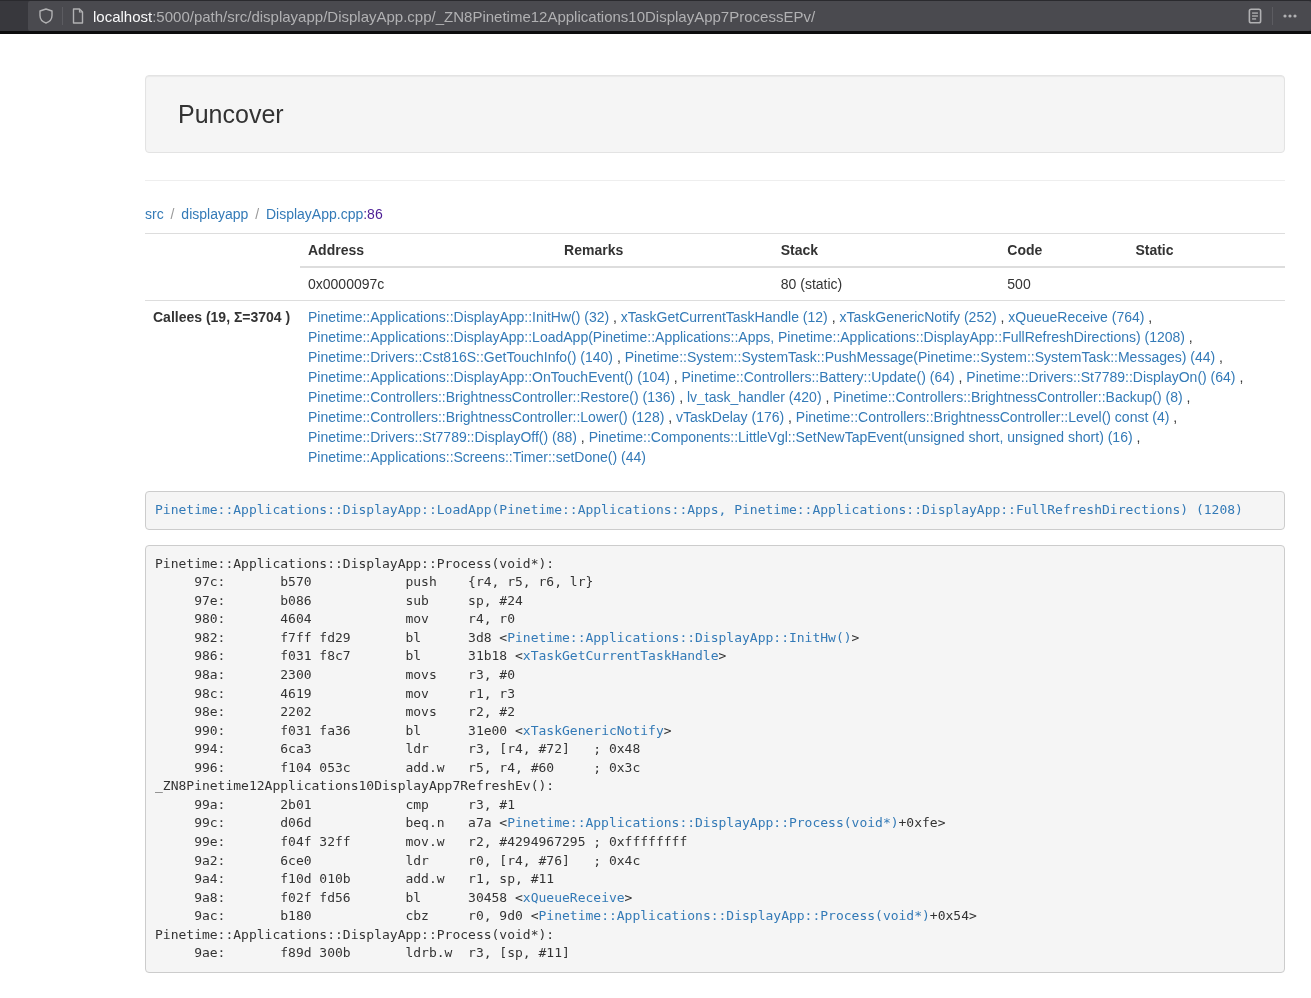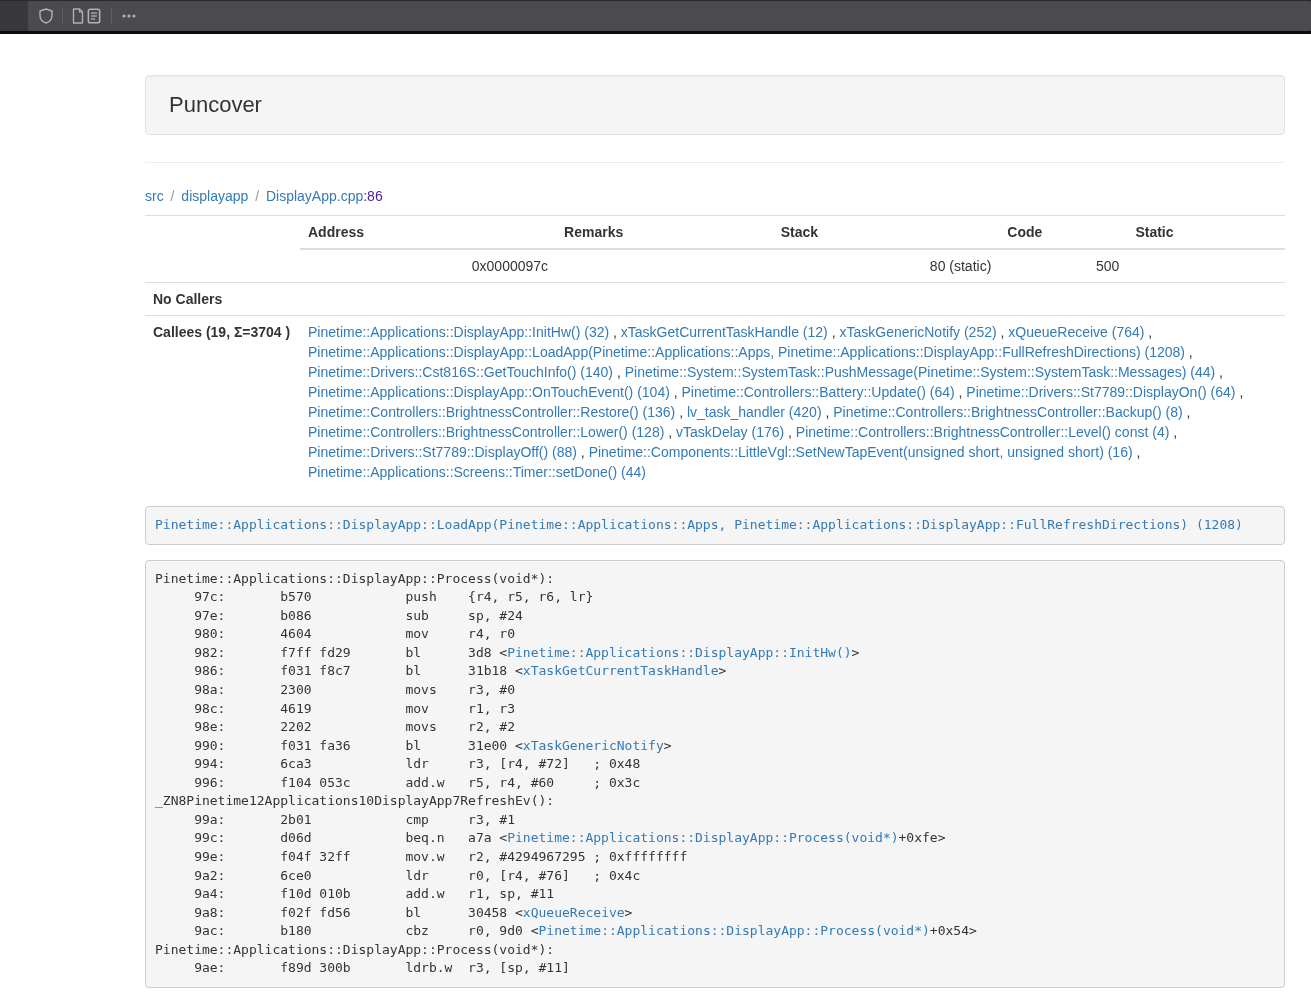--- a/index.html
+++ b/index.html
@@ -51,24 +51,24 @@
   }
   .well {
     background: #f5f5f5;
     border: 1px solid #e3e3e3;
     border-radius: 4px;
     box-shadow: inset 0 1px 1px rgba(0,0,0,0.05);
     padding: 14px 19px;
     margin-bottom: 27px;
   }
   .well .page-title {
-    font-size: 22px;
+    font-size: 25px;
     font-weight: 400;
     color: #333;
-    margin: 4px;
+    margin: 13px;
     line-height: 22px;
   }
   hr.rule { border: 0; border-top: 1px solid #eeeeee; margin: 0 0 23px 0; }
 
   a, .link { color: #337ab7; text-decoration: none; cursor: pointer; }
   .breadcrumb { font-size: 14px; margin-bottom: 9px; line-height: 20px; }
   .bc-sep { color: #999; padding: 0 3px; }
   .bc-line { color: #4c1d95; }
 
   table.main { width: 100%; border-collapse: collapse; font-size: 14px; }
@@ -84,21 +84,21 @@
   td.nested { padding: 0 !important; }
 
   table.stats { width: 100%; border-collapse: collapse; table-layout: fixed; }
   table.stats th {
     padding: 6px 8px;
     text-align: left;
     font-weight: 700;
     border-bottom: 2px solid #ddd;
     line-height: 20px;
   }
-  table.stats td { padding: 6px 8px; line-height: 20px; text-align: right; }
+  table.stats td { padding: 6px 8px; line-height: 20px; }
   .col-address { width: 26%; } .col-remarks { width: 22%; }
   .col-stack { width: 23%; }  .col-code { width: 13%; margin-left: 24px; } .col-static { width: 16%; }
 
   .fn-icon { vertical-align: -2px; margin-right: 7px; }
   .callee-link { white-space: nowrap; }
   .callee-sep { color: #333; }
 
   pre.codeblock {
     background: #f5f5f5;
     border: 1px solid #ccc;
@@ -125,20 +125,21 @@
         <path d="M8 1 L14 3 V7.6 C14 11.4 11.4 13.9 8 15 C4.6 13.9 2 11.4 2 7.6 V3 Z" fill="none" stroke="#b1b1b3" stroke-width="1.4" stroke-linejoin="round"></path>
       </svg>
     </span>
     <span class="chrome-divider"></span>
     <span class="url-icon">
       <svg width="14" height="16" viewBox="0 0 14 16">
         <path d="M2.5 1 H8.5 L11.5 4 V15 H2.5 Z" fill="none" stroke="#b1b1b3" stroke-width="1.4" stroke-linejoin="round"></path>
         <path d="M8.5 1 V4 H11.5" fill="none" stroke="#b1b1b3" stroke-width="1.2"></path>
       </svg>
     </span>
+    <span class="url-text"><span class="url-host">localhost</span><span class="url-rest">:5000/path/src/displayapp/DisplayApp.cpp/_ZN8Pinetime12Applications10DisplayApp7ProcessEPv/</span></span>
     <span class="url-icon">
       <svg width="18" height="18" viewBox="0 0 16 16">
         <rect x="3" y="2" width="10" height="12" rx="1.6" fill="none" stroke="#b1b1b3" stroke-width="1.4"></rect>
         <line x1="5.4" y1="5.4" x2="10.6" y2="5.4" stroke="#b1b1b3" stroke-width="1.2"></line>
         <line x1="5.4" y1="8" x2="10.6" y2="8" stroke="#b1b1b3" stroke-width="1.2"></line>
         <line x1="5.4" y1="10.6" x2="9" y2="10.6" stroke="#b1b1b3" stroke-width="1.2"></line>
       </svg>
     </span>
     <span class="chrome-divider"></span>
     <span class="url-icon">
@@ -182,24 +183,20 @@
                   <td class="col-remarks"></td>
                   <td class="col-stack">80 (static)</td>
                   <td class="col-code">500</td>
                   <td class="col-static"></td>
                 </tr>
               </tbody>
           </table>
         </td>
       </tr>
       <tr>
-        <th class="rowlabel">No Callers</th>
-        <td></td>
-      </tr>
-      <tr>
         <th class="rowlabel">Callees (19, Σ=3704 )</th>
         <td id="callees-cell"><a class="callee-link">Pinetime::Applications::DisplayApp::InitHw() (32)</a><span class="callee-sep"> , </span><a class="callee-link">xTaskGetCurrentTaskHandle (12)</a><span class="callee-sep"> , </span><a class="callee-link">xTaskGenericNotify (252)</a><span class="callee-sep"> , </span><a class="callee-link">xQueueReceive (764)</a><span class="callee-sep"> , </span><a class="callee-link">Pinetime::Applications::DisplayApp::LoadApp(Pinetime::Applications::Apps, Pinetime::Applications::DisplayApp::FullRefreshDirections) (1208)</a><span class="callee-sep"> , </span><a class="callee-link">Pinetime::Drivers::Cst816S::GetTouchInfo() (140)</a><span class="callee-sep"> , </span><a class="callee-link">Pinetime::System::SystemTask::PushMessage(Pinetime::System::SystemTask::Messages) (44)</a><span class="callee-sep"> , </span><a class="callee-link">Pinetime::Applications::DisplayApp::OnTouchEvent() (104)</a><span class="callee-sep"> , </span><a class="callee-link">Pinetime::Controllers::Battery::Update() (64)</a><span class="callee-sep"> , </span><a class="callee-link">Pinetime::Drivers::St7789::DisplayOn() (64)</a><span class="callee-sep"> , </span><a class="callee-link">Pinetime::Controllers::BrightnessController::Restore() (136)</a><span class="callee-sep"> , </span><a class="callee-link">lv_task_handler (420)</a><span class="callee-sep"> , </span><a class="callee-link">Pinetime::Controllers::BrightnessController::Backup() (8)</a><span class="callee-sep"> , </span><a class="callee-link">Pinetime::Controllers::BrightnessController::Lower() (128)</a><span class="callee-sep"> , </span><a class="callee-link">vTaskDelay (176)</a><span class="callee-sep"> , </span><a class="callee-link">Pinetime::Controllers::BrightnessController::Level() const (4)</a><span class="callee-sep"> , </span><a class="callee-link">Pinetime::Drivers::St7789::DisplayOff() (88)</a><span class="callee-sep"> , </span><a class="callee-link">Pinetime::Components::LittleVgl::SetNewTapEvent(unsigned short, unsigned short) (16)</a><span class="callee-sep"> , </span><a class="callee-link">Pinetime::Applications::Screens::Timer::setDone() (44)</a></td>
       </tr>
     </tbody>
   </table>
 
   <pre class="codeblock highlight"><a>Pinetime::Applications::DisplayApp::LoadApp(Pinetime::Applications::Apps, Pinetime::Applications::DisplayApp::FullRefreshDirections) (1208)</a></pre>
 
   <pre class="codeblock asm" id="asm-block"><div class="asm-line"><span>Pinetime::Applications::DisplayApp::Process(void*):</span></div><div class="asm-line"><span>     97c:       b570            push    {r4, r5, r6, lr}</span></div><div class="asm-line"><span>     97e:       b086            sub     sp, #24</span></div><div class="asm-line"><span>     980:       4604            mov     r4, r0</span></div><div class="asm-line"><span>     982:       f7ff fd29       bl      3d8 &lt;</span><a>Pinetime::Applications::DisplayApp::InitHw()</a><span>&gt;</span></div><div class="asm-line"><span>     986:       f031 f8c7       bl      31b18 &lt;</span><a>xTaskGetCurrentTaskHandle</a><span>&gt;</span></div><div class="asm-line"><span>     98a:       2300            movs    r3, #0</span></div><div class="asm-line"><span>     98c:       4619            mov     r1, r3</span></div><div class="asm-line"><span>     98e:       2202            movs    r2, #2</span></div><div class="asm-line"><span>     990:       f031 fa36       bl      31e00 &lt;</span><a>xTaskGenericNotify</a><span>&gt;</span></div><div class="asm-line"><span>     994:       6ca3            ldr     r3, [r4, #72]   ; 0x48</span></div><div class="asm-line"><span>     996:       f104 053c       add.w   r5, r4, #60     ; 0x3c</span></div><div class="asm-line"><span>_ZN8Pinetime12Applications10DisplayApp7RefreshEv():</span></div><div class="asm-line"><span>     99a:       2b01            cmp     r3, #1</span></div><div class="asm-line"><span>     99c:       d06d            beq.n   a7a &lt;</span><a>Pinetime::Applications::DisplayApp::Process(void*)</a><span>+0xfe&gt;</span></div><div class="asm-line"><span>     99e:       f04f 32ff       mov.w   r2, #4294967295 ; 0xffffffff</span></div><div class="asm-line"><span>     9a2:       6ce0            ldr     r0, [r4, #76]   ; 0x4c</span></div><div class="asm-line"><span>     9a4:       f10d 010b       add.w   r1, sp, #11</span></div><div class="asm-line"><span>     9a8:       f02f fd56       bl      30458 &lt;</span><a>xQueueReceive</a><span>&gt;</span></div><div class="asm-line"><span>     9ac:       b180            cbz     r0, 9d0 &lt;</span><a>Pinetime::Applications::DisplayApp::Process(void*)</a><span>+0x54&gt;</span></div><div class="asm-line"><span>Pinetime::Applications::DisplayApp::Process(void*):</span></div><div class="asm-line"><span>     9ae:       f89d 300b       ldrb.w  r3, [sp, #11]</span></div></pre>
 

